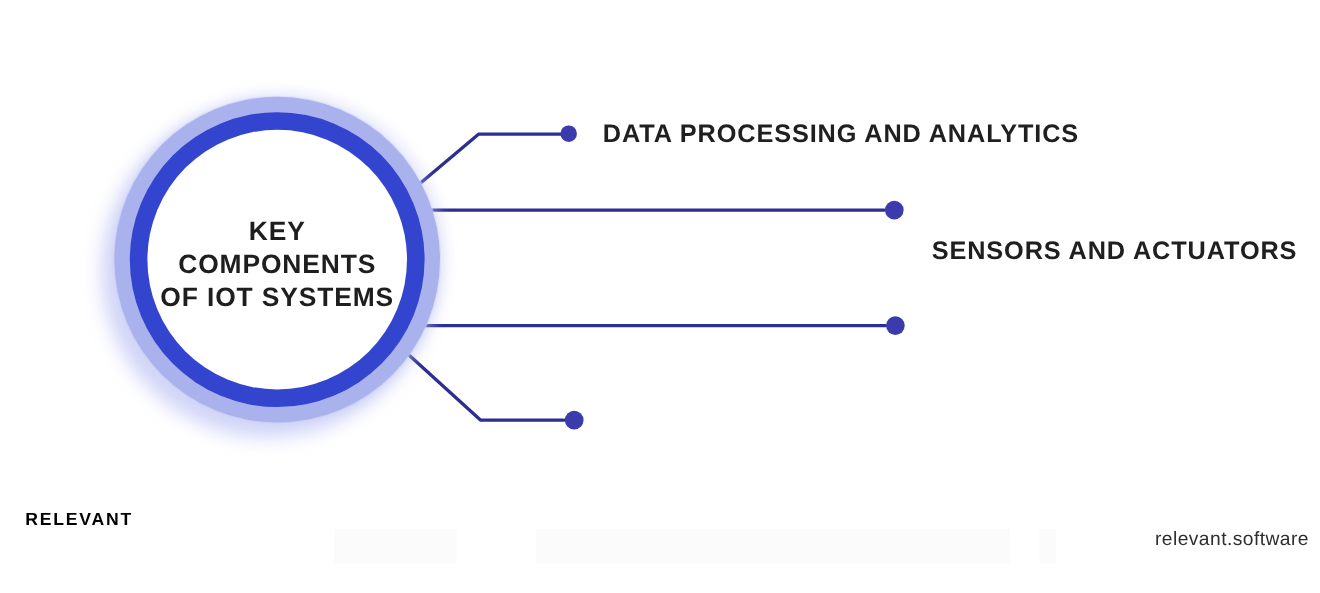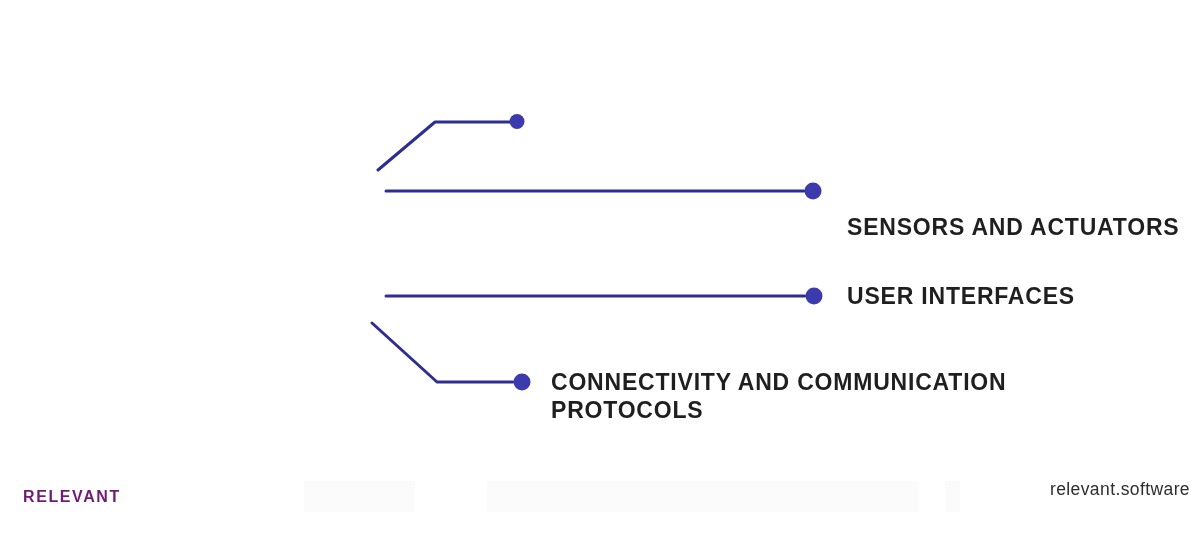--- a/index.html
+++ b/index.html
@@ -88,25 +88,25 @@
     width: 540px;
   }
   .label-1 { left: 548px; top: 107px; }
   .label-2 { left: 847px; top: 177px; margin-top: 36px; }
   .label-3 { left: 847px; top: 282px; }
   .label-4 { left: 551px; top: 368px; }
 
   
   .brand-logo {
     position: absolute;
-    left: 23px; top: 488px;
+    left: 23px; top: 464px;
     font-size: 16px;
     font-weight: 700;
     letter-spacing: 1.6px;
-    color: #701a75;
+    color: #000000;
     z-index: 3;
   }
   .website-url {
     position: absolute;
     right: 10px; top: 479px;
     font-size: 17.5px;
     font-weight: 400;
     letter-spacing: 0.4px;
     color: #2e2e2e;
     z-index: 3;
@@ -134,27 +134,37 @@
     <polyline class="connector-line" points="386,191 804,191"></polyline>
     <circle class="connector-dot" cx="813" cy="191" r="8.5"></circle>
 
     <polyline class="connector-line" points="386,296 805,296"></polyline>
     <circle class="connector-dot" cx="814" cy="296" r="8.5"></circle>
 
     <polyline class="connector-line" points="372,323 437,382 513,382"></polyline>
     <circle class="connector-dot" cx="522" cy="382" r="8.5"></circle>
   </svg>
 
+  <div class="hub-ring-outer">
+    <div class="hub-ring-blue">
+      <div class="hub-inner">
+        <div class="hub-title">
+          <span>KEY</span>
+          <span>COMPONENTS</span>
+          <span>OF IOT SYSTEMS</span>
+        </div>
+      </div>
+    </div>
+  </div>
 
+  <div class="component-label label-1">DATA PROCESSING AND ANALYTICS</div>
 
   <div class="component-label label-2">SENSORS AND ACTUATORS</div>
 
-  <div class="component-label label-3">USER INTERFACES</div>
 
-  <div class="component-label label-4 wrap">CONNECTIVITY AND COMMUNICATION PROTOCOLS</div>
 
   <div class="watermark-box wm-1"></div>
   <div class="watermark-box wm-2"></div>
   <div class="watermark-box wm-3"></div>
 
   <div class="brand-logo">RELEVANT</div>
 
   <div class="website-url">relevant.software</div>
 
 </div>

